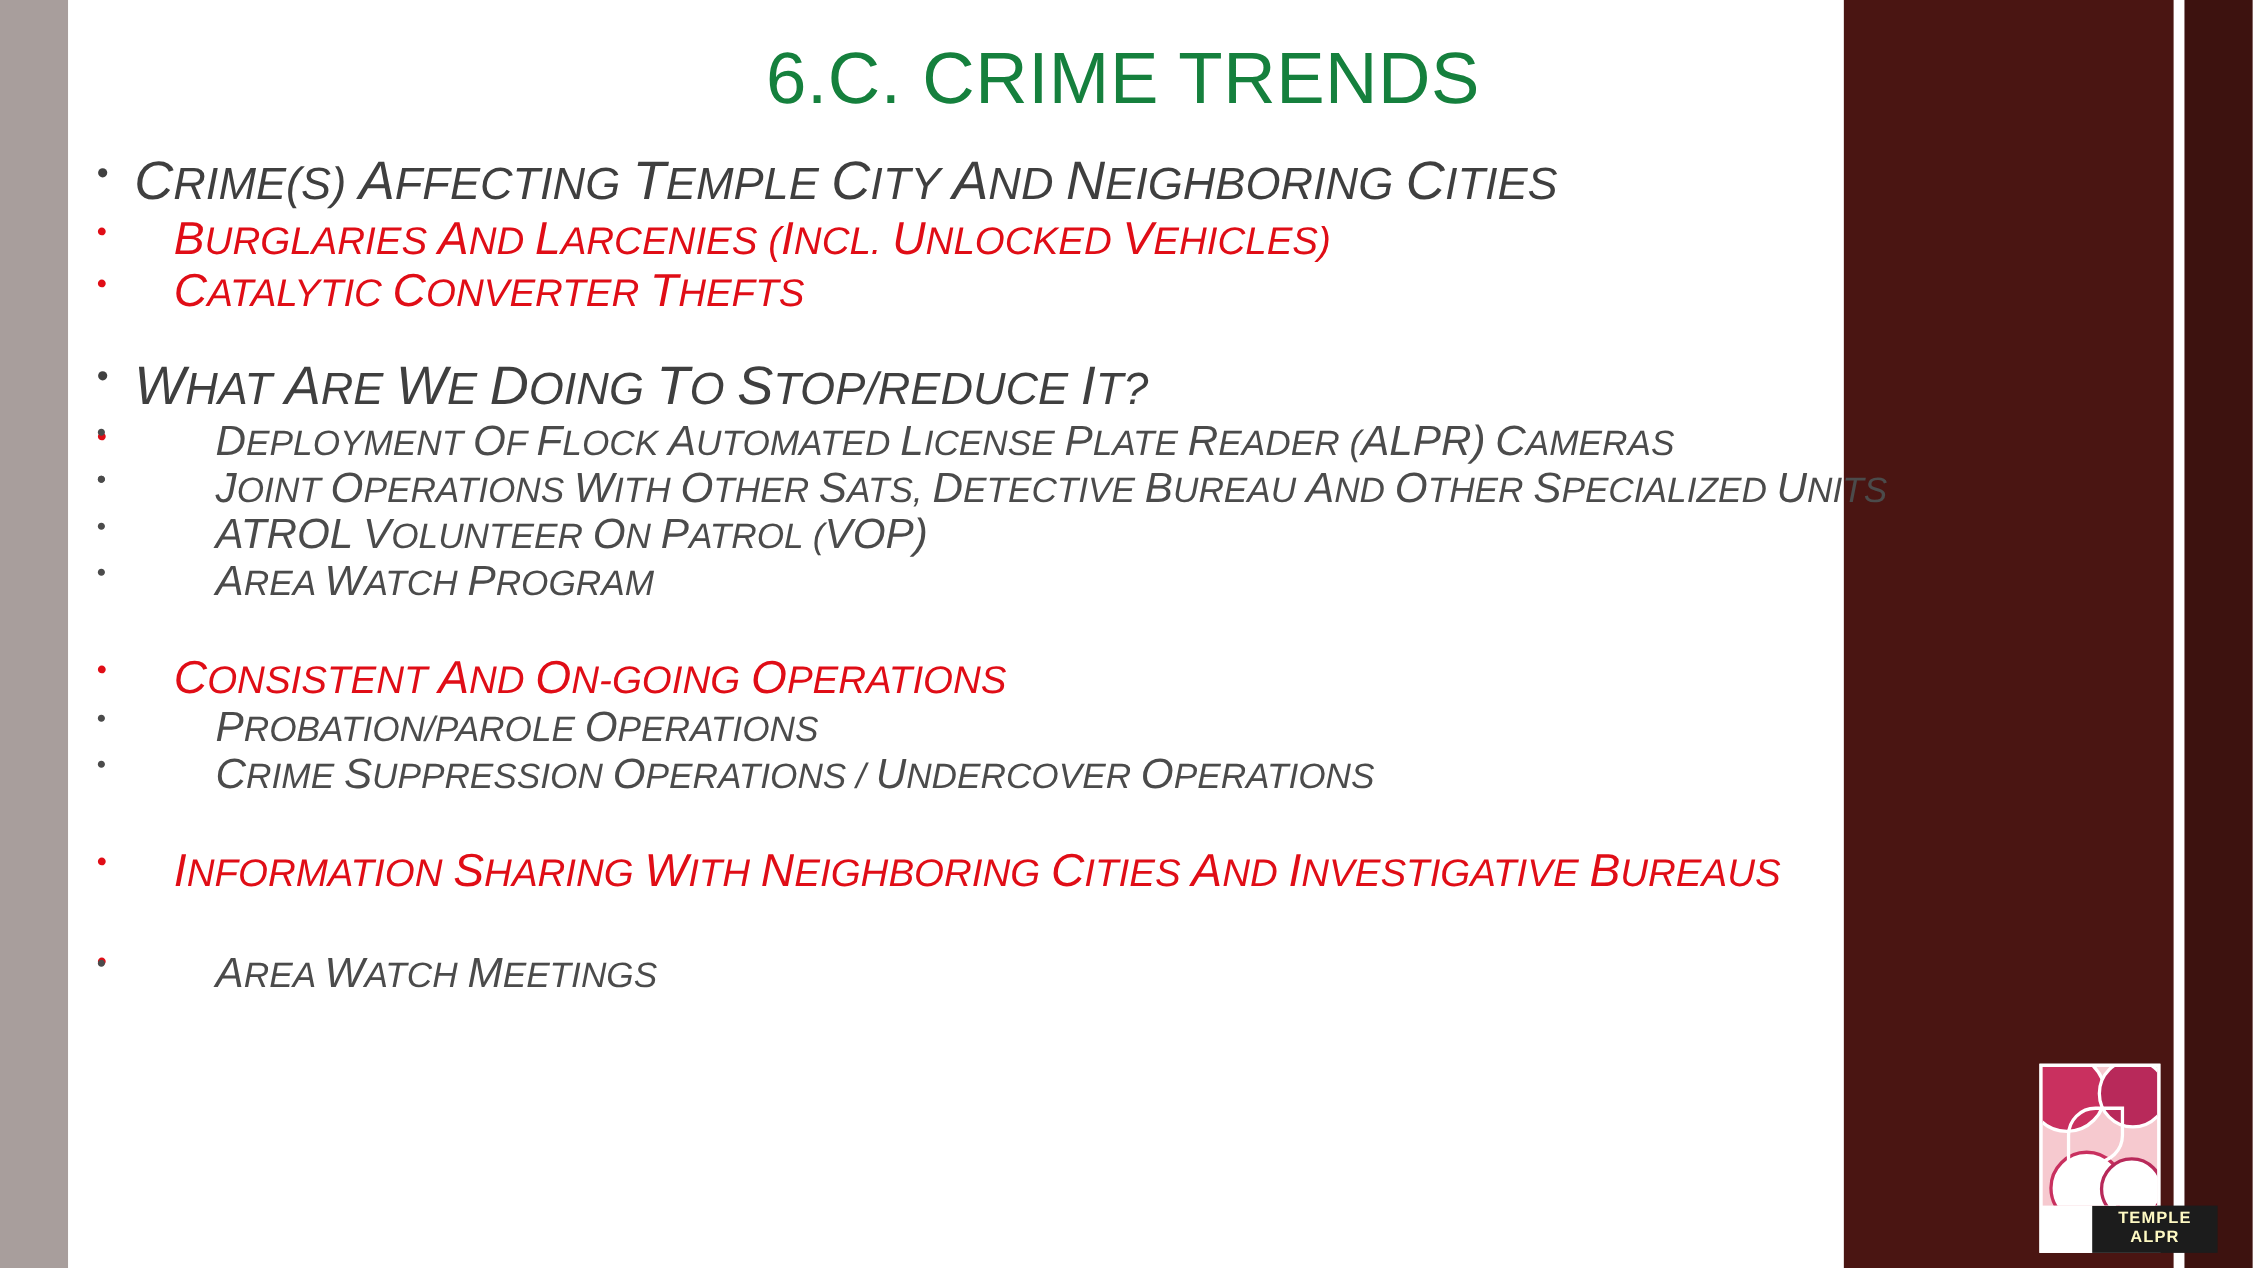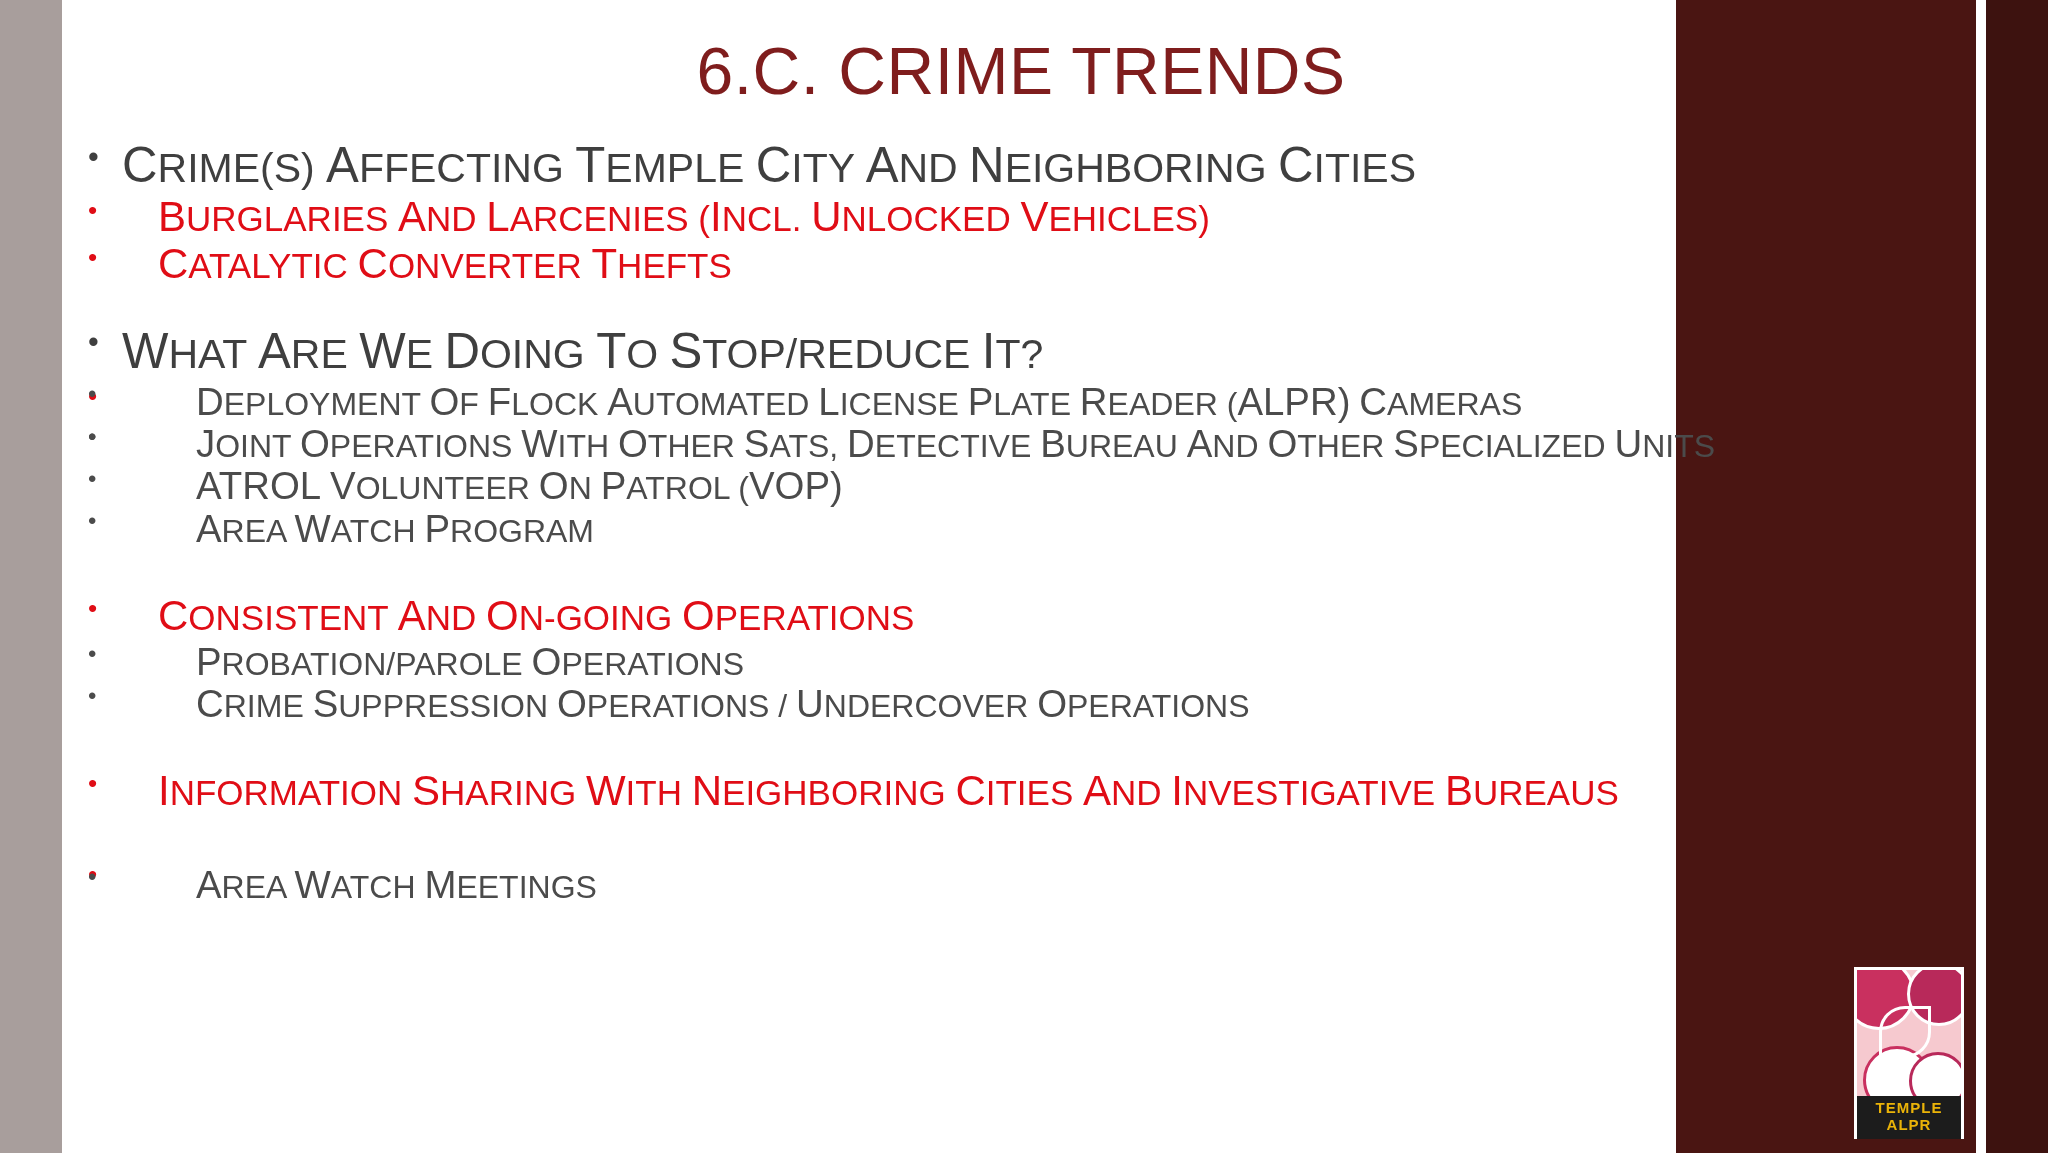--- a/index.html
+++ b/index.html
@@ -63,21 +63,21 @@
 
   .slide-title {
     position: absolute;
     left: 76px;
     top: 38px;
     width: 1890px;
     text-align: center;
     font-family: "Liberation Sans", sans-serif;
     font-size: 66px;
     font-weight: 400;
-    color: #7f1d1d;
+    color: #15803d;
     letter-spacing: 0.5px;
     line-height: 1.0;
   }
 
   .body-area {
     position: absolute;
     left: 88px;
     top: 140px;
     width: 1800px;
   }
@@ -96,20 +96,21 @@
   }
   li.bullet > .dot {
     position: absolute;
     left: 0;
     top: 0.02em;
     color: inherit;
     font-size: 0.75em;
   }
   li.bullet > .txt {
     display: inline-block;
+    font-style: italic;
   }
 
   
   .l1 {
     font-size: 41px;
     color: #3f3f3f;
     margin-bottom: 6px;
     padding-left: 34px;
   }
   .l1 > .dot { font-size: 0.62em; top: 0.12em; }
@@ -174,30 +175,31 @@
   .logo-art .r3 { left: 6px; bottom: -18px; width: 62px; height: 62px; background: #ffffff; border: 3px solid #c9305f;}
   .logo-art .r4 { right: -6px; bottom: -14px; width: 52px; height: 52px; background: #ffffff; border: 3px solid #b8295a;}
   .logo-art .leaf {
     position: absolute;
     left: 22px; top: 36px;
     width: 46px; height: 46px;
     border: 3px solid #ffffff;
     border-radius: 50% 0 50% 0;
   }
   .logo-text {
-    width: 104px;
+    width: 114px;
     background: #1c1c1c;
-    color: #eab308;
+    color: #fef9c3;
     font-size: 15px;
     line-height: 1.12;
     text-align: center;
     font-weight: 700;
     letter-spacing: 1px;
     padding: 4px 0 5px 0;
     box-sizing: border-box;
+    margin-left: 45px;
   }
 </style>
 </head>
 <body>
 
 <div class="slide">
 
   <div class="left-gray-bar"></div>
   <div class="left-white-gap"></div>
 

